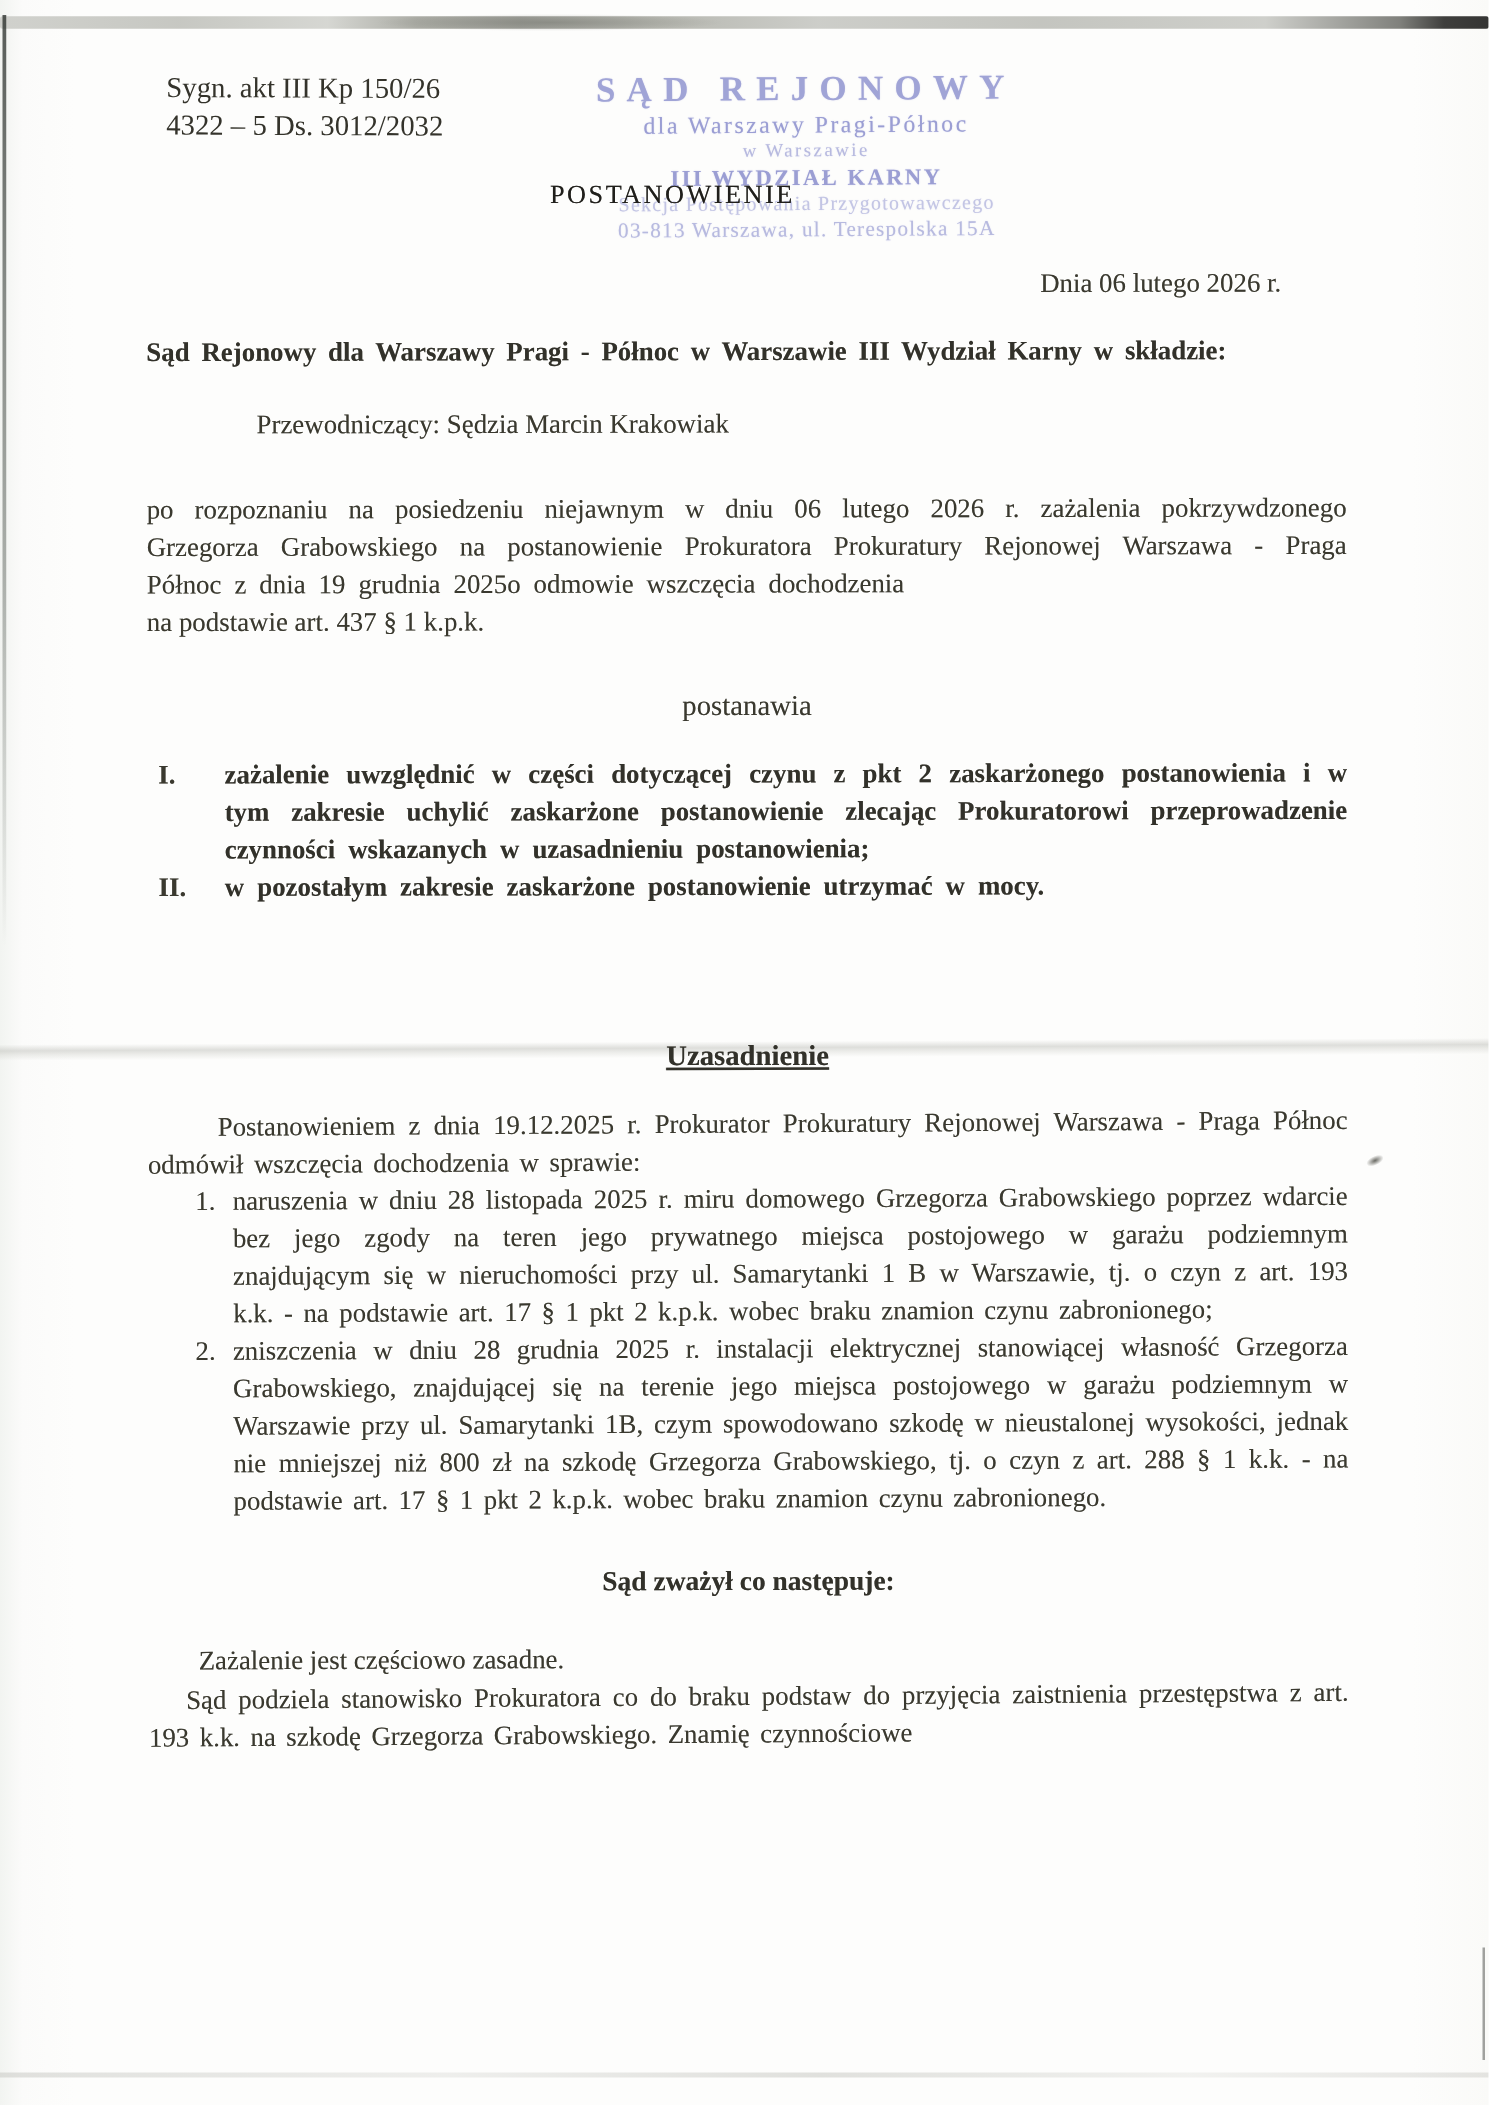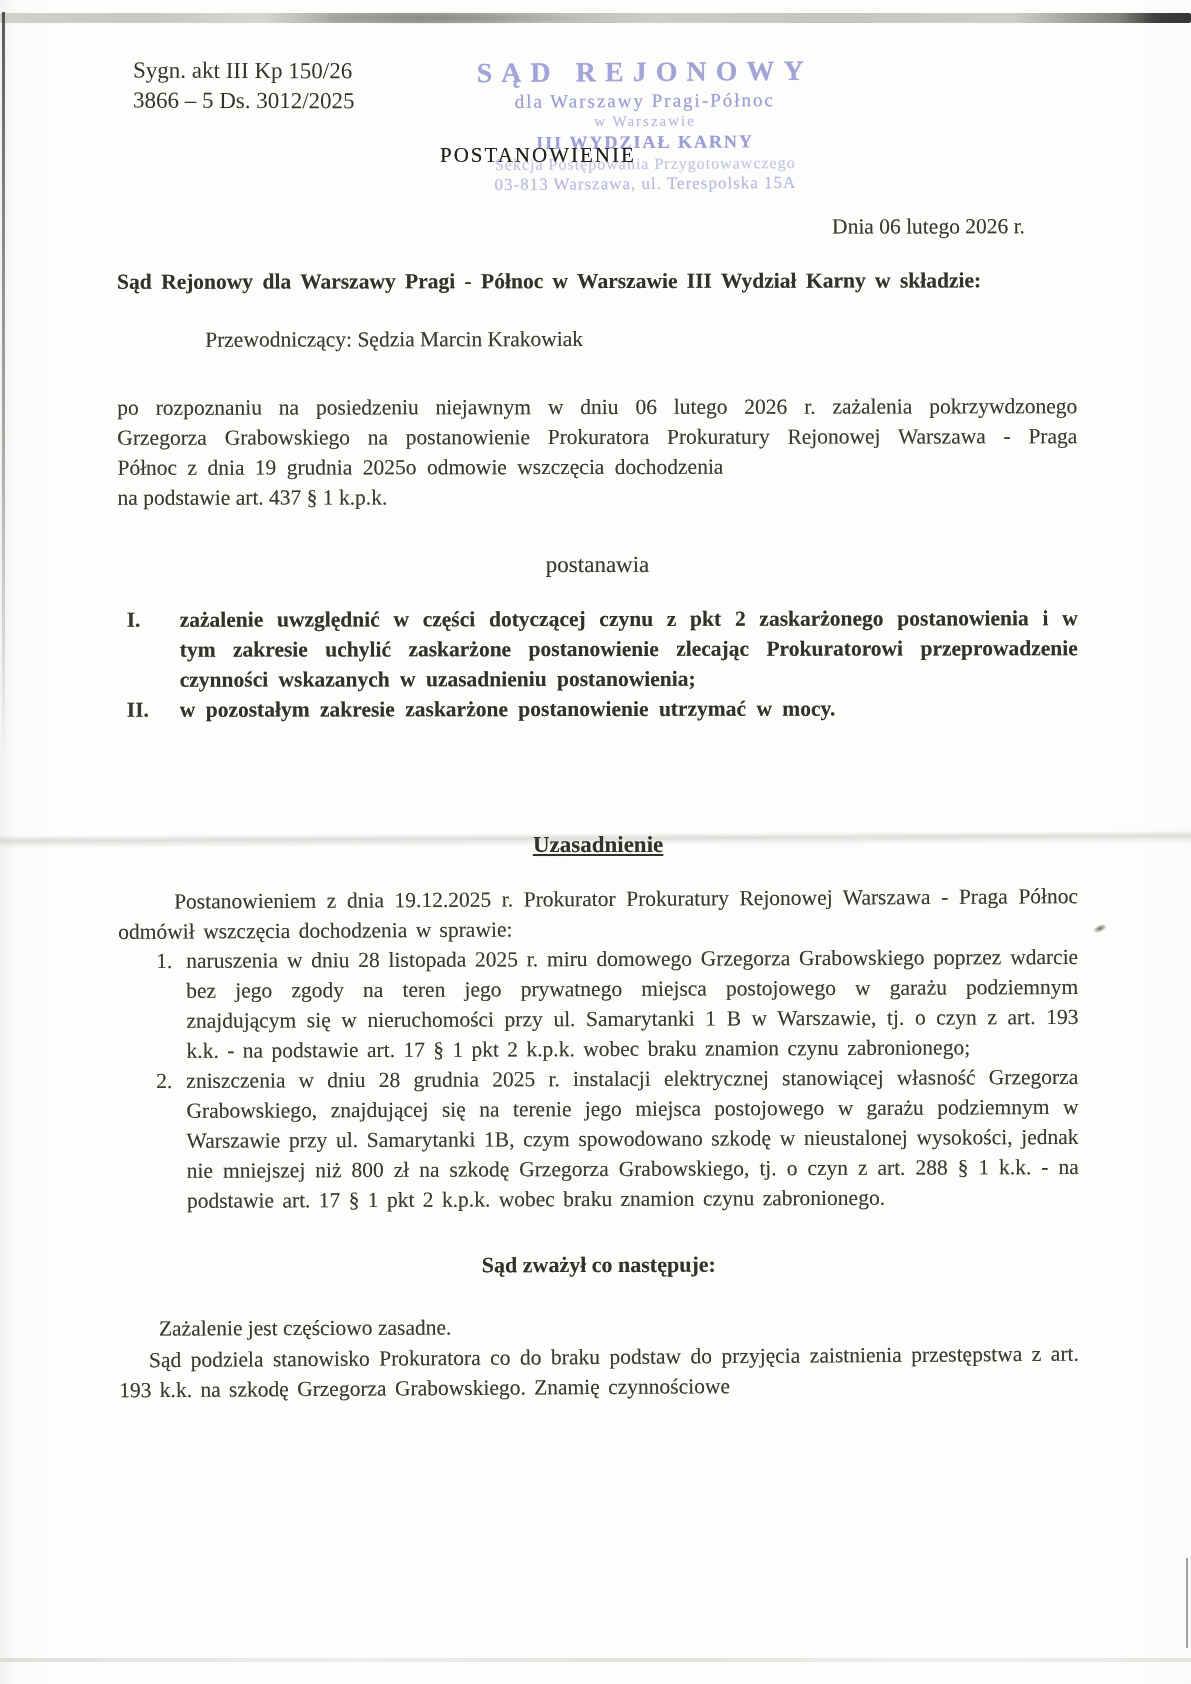--- a/index.html
+++ b/index.html
@@ -204,21 +204,21 @@
   <div class="scan-band-top"></div>
   <div class="scan-band-top-smudge"></div>
   <div class="scan-edge-left"></div>
   <div class="crease-band"></div>
   <div class="scan-band-bottom"></div>
   <div class="scan-edge-right"></div>
   <div class="speck"></div>
 
   <div class="case-numbers">
     <div>Sygn. akt III Kp 150/26</div>
-    <div>3866 – 5 Ds. 3012/2025</div>
+    <div>4322 – 5 Ds. 3012/2032</div>
   </div>
 
   <div class="stamp">
     <div class="stamp-line1">SĄD REJONOWY</div>
     <div class="stamp-line2">dla Warszawy Pragi-Północ</div>
     <div class="stamp-line3">w Warszawie</div>
     <div class="stamp-line4">III WYDZIAŁ KARNY</div>
     <div class="stamp-line5">Sekcja Postępowania Przygotowawczego</div>
     <div class="stamp-line6">03-813 Warszawa, ul. Terespolska 15A</div>
   </div>

